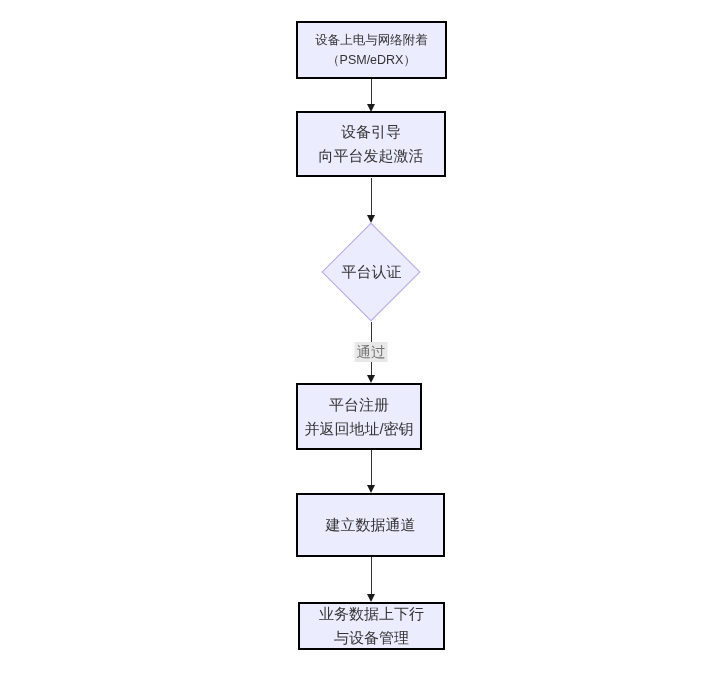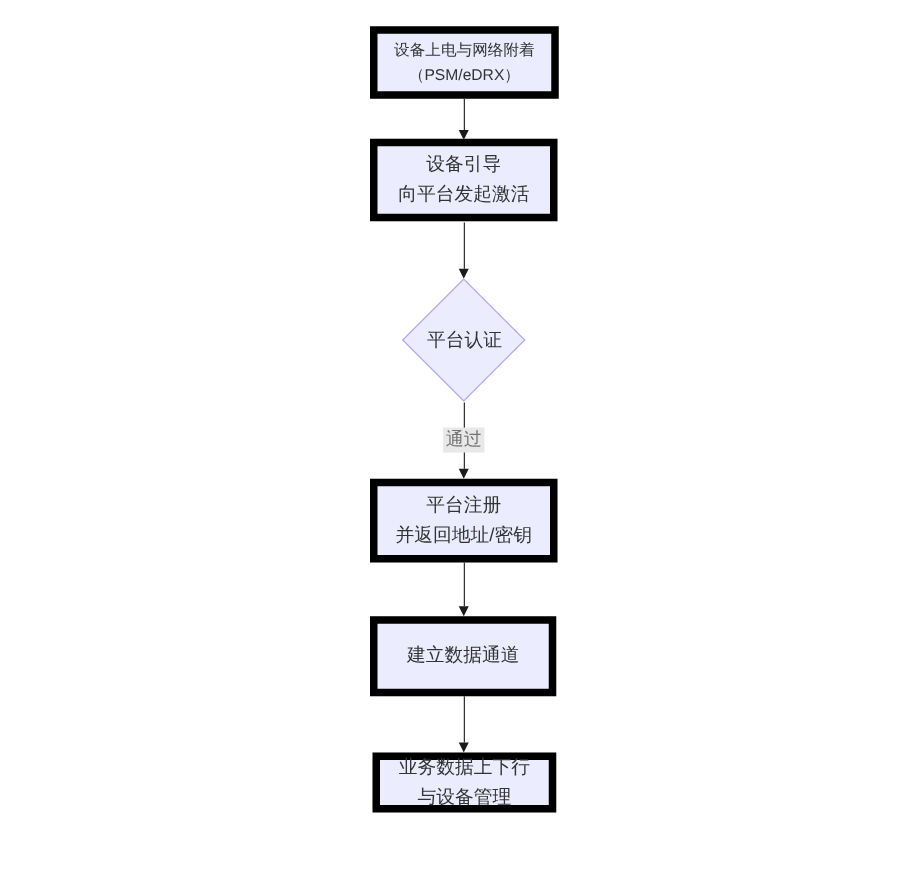--- a/index.html
+++ b/index.html
@@ -12,41 +12,41 @@
     position: relative;
     width: 726px;
     height: 700px;
     background: #ffffff;
     overflow: hidden;
   }
   
   .node {
     position: absolute;
     background: #ECECFF;
-    border: 6px solid #000000;
+    border: 2px solid #000000;
     box-sizing: border-box;
     display: flex;
     flex-direction: column;
     align-items: center;
     justify-content: center;
     color: #333333;
     text-align: center;
   }
   .node .line {
     font-size: 15px;
     line-height: 24px;
     white-space: nowrap;
   }
   .node.small .line {
     font-size: 12.5px;
     line-height: 20px;
   }
   .node-a { left: 296px; top: 21px;  width: 151px; height: 58px; }
   .node-b { left: 296px; top: 111px; width: 150px; height: 66px; }
-  .node-d { left: 296px; top: 383px; width: 150px; height: 67px; }
+  .node-d { left: 296px; top: 383px; width: 126px; height: 67px; }
   .node-e { left: 296px; top: 493px; width: 149px; height: 64px; align-items: center; }
   .node-f { left: 298px; top: 602px; width: 147px; height: 48px; }
   
   .diamond-wrap {
     position: absolute;
     left: 321px; top: 222px;
     width: 101px; height: 101px; font-family: Liberation Serif, serif;
   }
   .diamond-shape {
     position: absolute;

